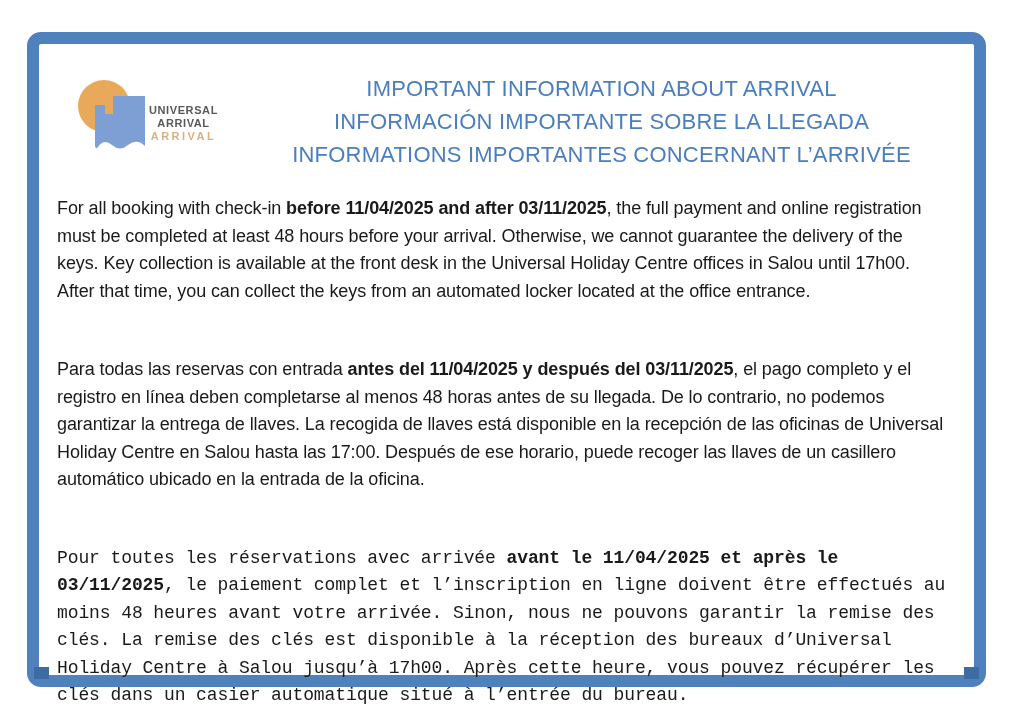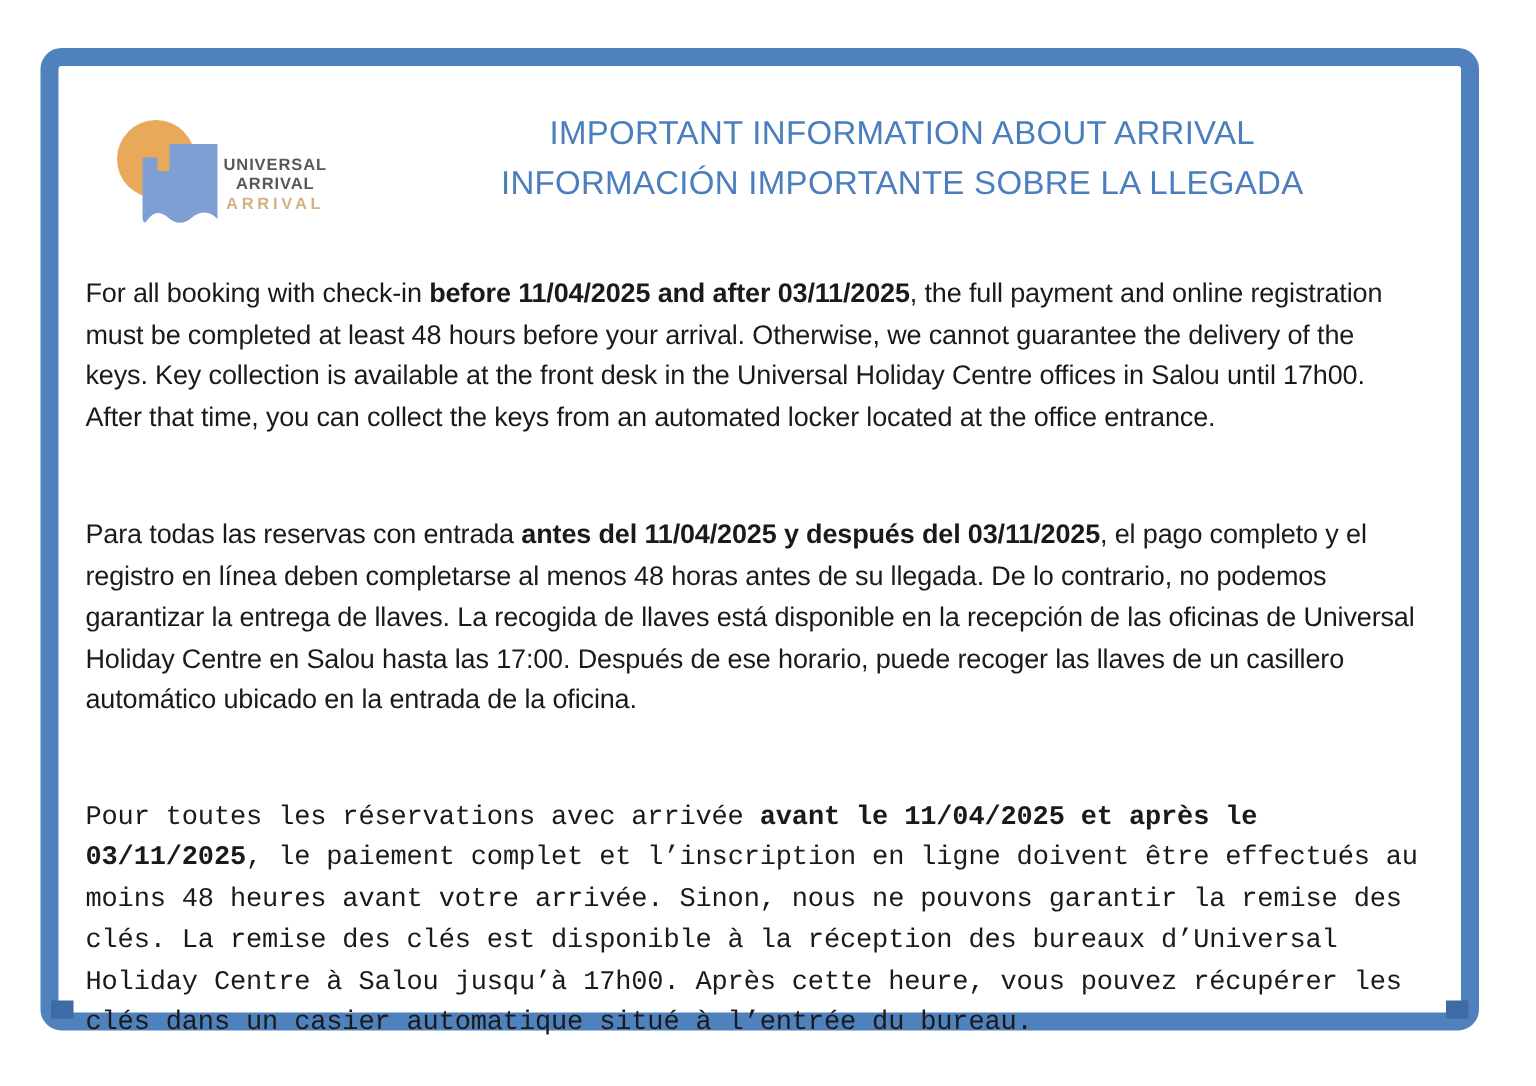--- a/index.html
+++ b/index.html
@@ -65,20 +65,21 @@
           <div class="logo-text">
             <span class="l1">UNIVERSAL</span>
             <span class="l2">ARRIVAL</span>
             <span class="l3">ARRIVAL</span>
           </div>
         </div>
 
         <div class="titles">
           <div class="title-line">IMPORTANT INFORMATION ABOUT ARRIVAL</div>
           <div class="title-line">INFORMACIÓN IMPORTANTE SOBRE LA LLEGADA</div>
+          <div class="title-line">INFORMATIONS IMPORTANTES CONCERNANT L’ARRIVÉE</div>
         </div>
       </header>
 
       <main>
         <p><span>For all booking with check-in </span><b>before 11/04/2025 and after 03/11/2025</b><span>, the full payment and online registration must be completed at least 48 hours before your arrival. Otherwise, we cannot guarantee the delivery of the keys. Key collection is available at the front desk in the Universal Holiday Centre offices in Salou until 17h00. After that time, you can collect the keys from an automated locker located at the office entrance.</span></p>
         <p><span>Para todas las reservas con entrada </span><b>antes del 11/04/2025 y después del 03/11/2025</b><span>, el pago completo y el registro en línea deben completarse al menos 48 horas antes de su llegada. De lo contrario, no podemos garantizar la entrega de llaves. La recogida de llaves está disponible en la recepción de las oficinas de Universal Holiday Centre en Salou hasta las 17:00. Después de ese horario, puede recoger las llaves de un casillero automático ubicado en la entrada de la oficina.</span></p>
         <p><span>Pour toutes les réservations avec arrivée </span><b>avant le 11/04/2025 et après le 03/11/2025</b><span>, le paiement complet et l’inscription en ligne doivent être effectués au moins 48 heures avant votre arrivée. Sinon, nous ne pouvons garantir la remise des clés. La remise des clés est disponible à la réception des bureaux d’Universal Holiday Centre à Salou jusqu’à 17h00. Après cette heure, vous pouvez récupérer les clés dans un casier automatique situé à l’entrée du bureau.</span></p>
       </main>
 
     </div>

